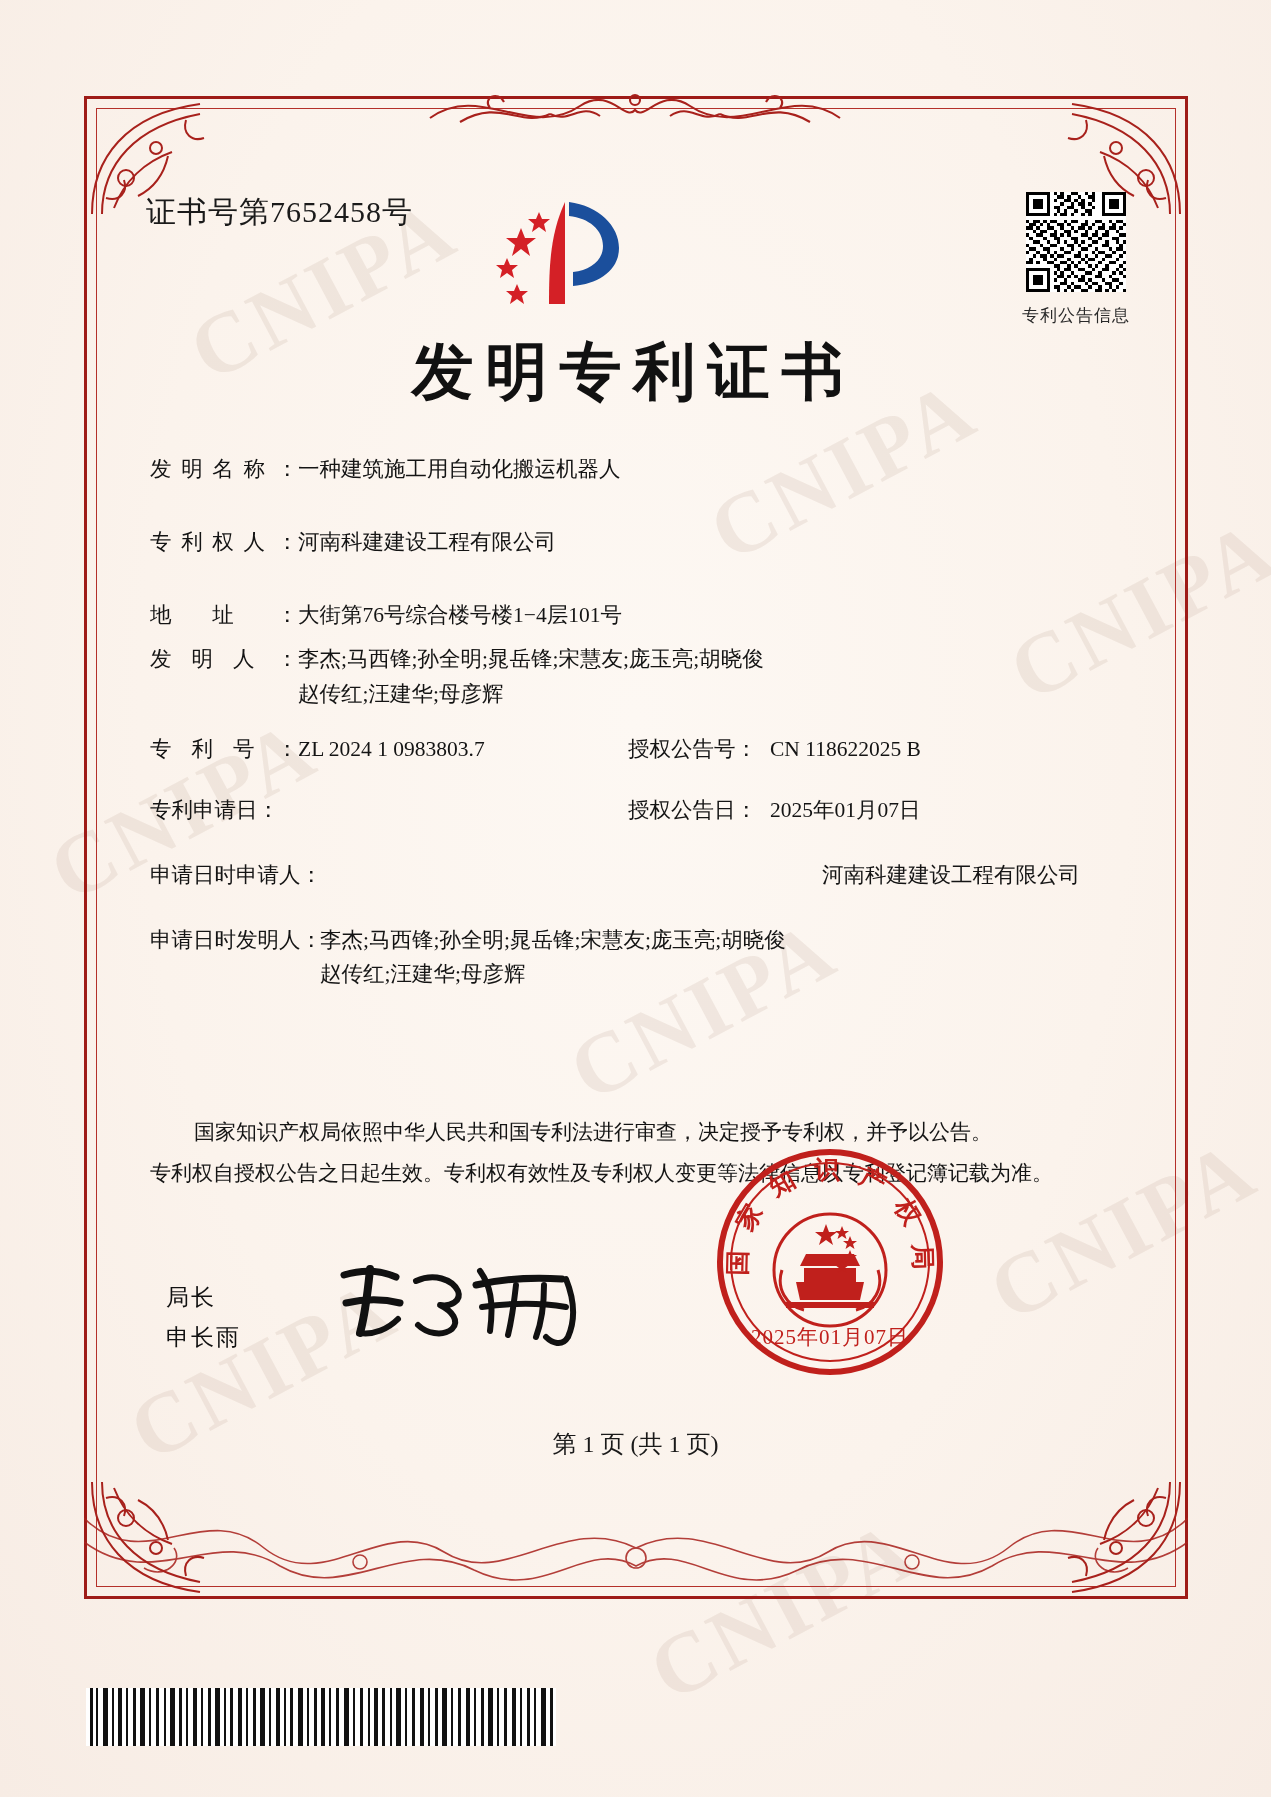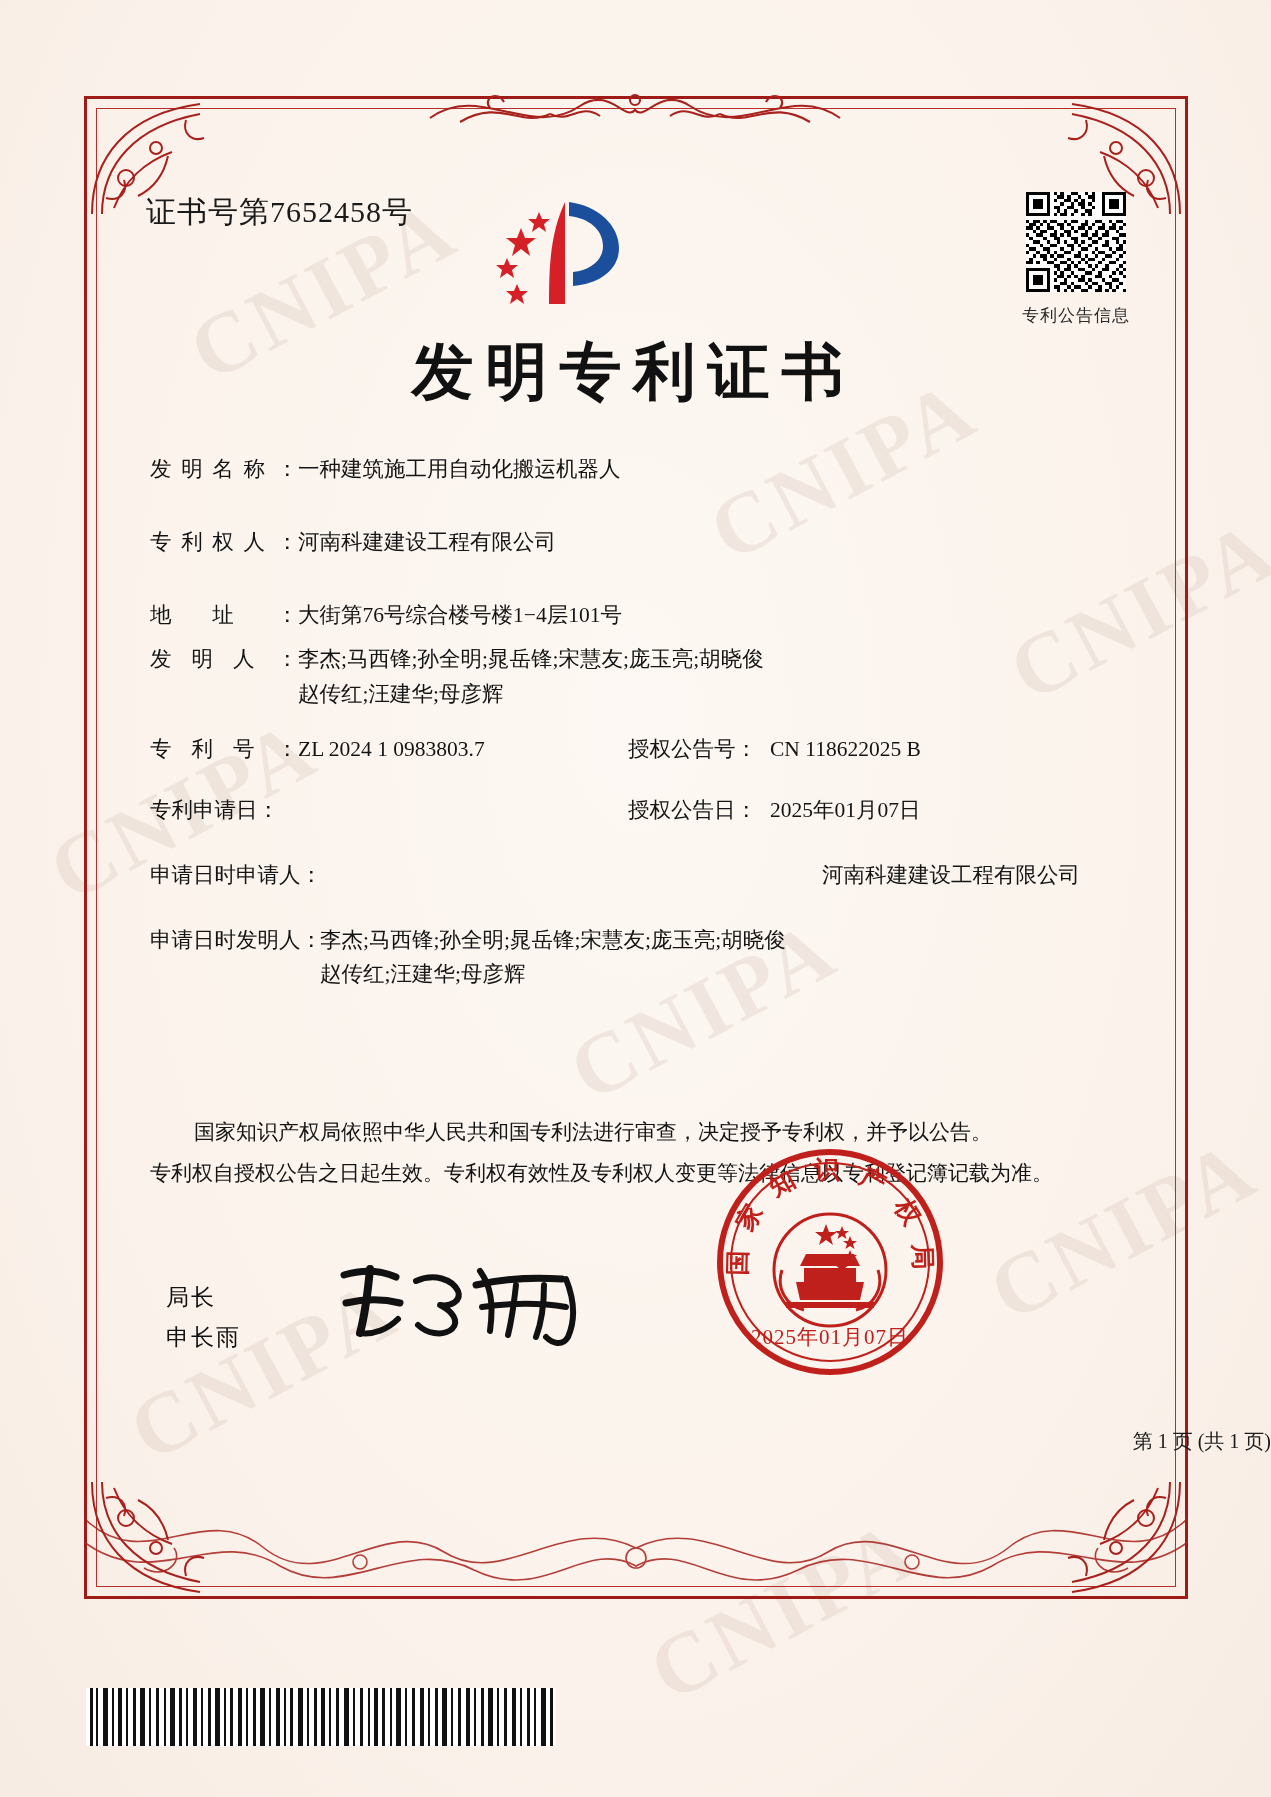--- a/index.html
+++ b/index.html
@@ -200,22 +200,22 @@
     width: 228px;
     text-align: center;
     font-size: 21px;
     color: #c0201c;
     letter-spacing: 1px;
   }
 
   .page-num {
     position: absolute;
     left: 0; right: 0; top: 1428px;
-    text-align: right;
-    font-size: 20px;
+    text-align: center;
+    font-size: 24px;
     color: #1a1a1a;
   }
 
   
   .barcode {
     position: absolute;
     left: 86px; top: 1688px;
     width: 470px; height: 58px;
   }
 </style>

